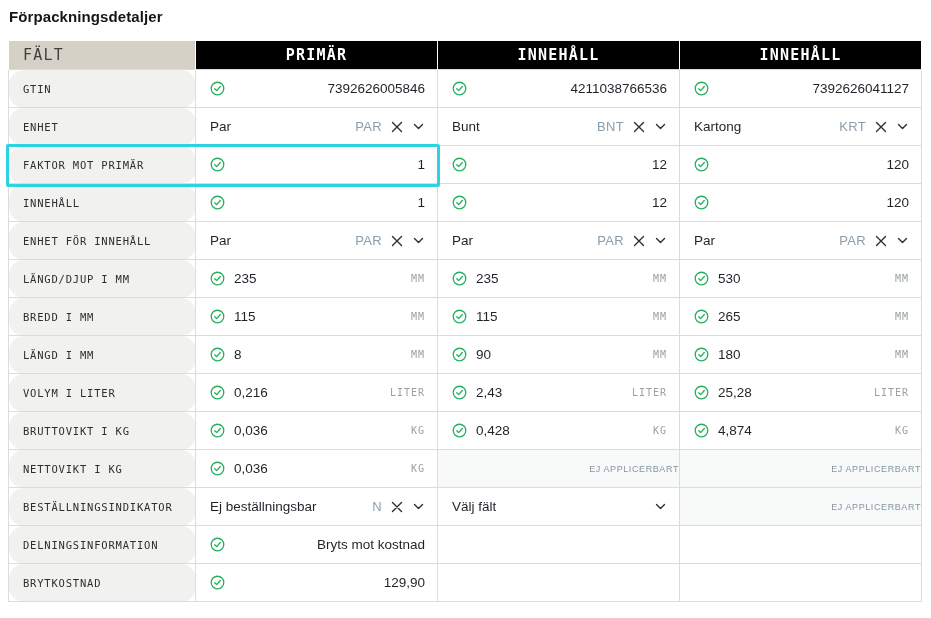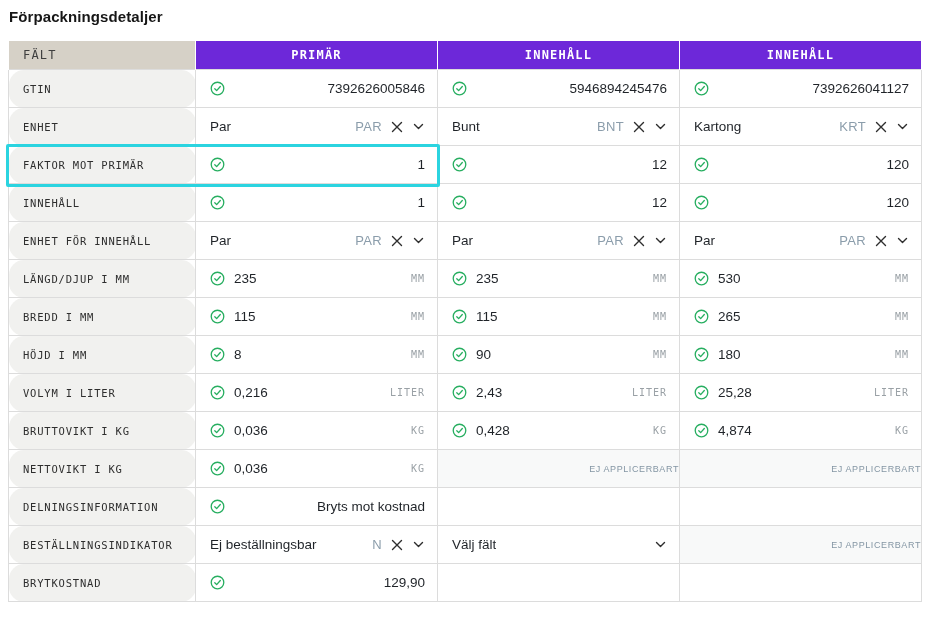--- a/index.html
+++ b/index.html
@@ -11,27 +11,27 @@
     letter-spacing: .1px; margin: 0 0 15px 1px;
   }
   .table-wrap { position: relative; width: 912px; }
   table { border-collapse: collapse; width: 912px; table-layout: fixed; }
   table, td, th { border: 1px solid #dcdcdc; }
   thead th { border: 1px solid #fff; border-bottom: none; }
   col.c-field { width: 187px; }
   col.c-val   { width: 242px; }
   thead th {
     height: 29px; font-family: "DejaVu Sans Mono", monospace;
-    font-size: 12px; font-weight: 700; letter-spacing: 1.2px;
+    font-size: 15px; font-weight: 700; letter-spacing: 1.2px;
   }
   th.h-field {
     background: #d6d1c7; color: #3f3f3f; text-align: left;
     padding-left: 14px; font-weight: 500;
   }
-  th.h-col { background: #6d28d9; color: #ffffff; text-align: center; }
+  th.h-col { background: #000000; color: #ffffff; text-align: center; }
   td { height: 38px; background: #ffffff; vertical-align: middle; }
   td.label-cell {
     background: #f1f1ef; padding-left: 14px;
     font-family: "DejaVu Sans Mono", monospace; font-size: 10.5px;
     letter-spacing: .8px; color: #2e2e2e; font-weight: 500; border-radius: 15px;
   }
   td.val { padding: 0 12px 0 14px; }
   .cf { display: flex; align-items: center; gap: 9px; width: 100%; justify-content: space-between; }
   .cf .v { font-size: 13.5px; color: #1f2328; white-space: nowrap; overflow: hidden; }
   .cf .unit {
@@ -85,21 +85,21 @@
                 </svg>
                 <span class="v">7392626005846</span>
               </div>
             </td>
             <td class="val">
               <div class="cf">
                 <svg class="icon-svg" width="15" height="15" viewBox="0 0 16 16" fill="none">
                   <circle cx="8" cy="8" r="6.7" stroke="#27ae60" stroke-width="1.4"></circle>
                   <path d="M5.1 8.3l2 2L11 5.9" stroke="#27ae60" stroke-width="1.4" stroke-linecap="round" stroke-linejoin="round"></path>
                 </svg>
-                <span class="v">5946894245476</span>
+                <span class="v">4211038766536</span>
               </div>
             </td>
             <td class="val">
               <div class="cf">
                 <svg class="icon-svg" width="15" height="15" viewBox="0 0 16 16" fill="none">
                   <circle cx="8" cy="8" r="6.7" stroke="#27ae60" stroke-width="1.4"></circle>
                   <path d="M5.1 8.3l2 2L11 5.9" stroke="#27ae60" stroke-width="1.4" stroke-linecap="round" stroke-linejoin="round"></path>
                 </svg>
                 <span class="v">7392626041127</span>
               </div>
@@ -315,21 +315,21 @@
                 <svg class="icon-svg" width="15" height="15" viewBox="0 0 16 16" fill="none">
                   <circle cx="8" cy="8" r="6.7" stroke="#27ae60" stroke-width="1.4"></circle>
                   <path d="M5.1 8.3l2 2L11 5.9" stroke="#27ae60" stroke-width="1.4" stroke-linecap="round" stroke-linejoin="round"></path>
                 </svg>
                 <span class="v">265</span>
                 <span class="unit">MM</span>
               </div>
             </td>
           </tr>
           <tr>
-            <td class="label-cell"><span class="">HÖJD I MM</span></td>
+            <td class="label-cell"><span class="">LÄNGD I MM</span></td>
             <td class="val">
               <div class="cf">
                 <svg class="icon-svg" width="15" height="15" viewBox="0 0 16 16" fill="none">
                   <circle cx="8" cy="8" r="6.7" stroke="#27ae60" stroke-width="1.4"></circle>
                   <path d="M5.1 8.3l2 2L11 5.9" stroke="#27ae60" stroke-width="1.4" stroke-linecap="round" stroke-linejoin="round"></path>
                 </svg>
                 <span class="v">8</span>
                 <span class="unit">MM</span>
               </div>
             </td>
@@ -429,60 +429,60 @@
                   <path d="M5.1 8.3l2 2L11 5.9" stroke="#27ae60" stroke-width="1.4" stroke-linecap="round" stroke-linejoin="round"></path>
                 </svg>
                 <span class="v">0,036</span>
                 <span class="unit">KG</span>
               </div>
             </td>
             <td class="na"><span class="">EJ APPLICERBART</span></td>
             <td class="na"><span class="">EJ APPLICERBART</span></td>
           </tr>
           <tr>
+            <td class="label-cell"><span class="">BESTÄLLNINGSINDIKATOR</span></td>
+            <td class="val">
+              <div class="cf">
+                <span class="v">Ej beställningsbar</span>
+                <div class="right">
+                  <span class="code">N</span>
+                  <svg class="icon-svg" width="12" height="12" viewBox="0 0 12 12" fill="none">
+                    <path d="M1.5 1.5l9 9M10.5 1.5l-9 9" stroke="#2e2e2e" stroke-width="1.4" stroke-linecap="round"></path>
+                  </svg>
+                  <svg class="icon-svg" width="13" height="13" viewBox="0 0 13 13" fill="none">
+                    <path d="M2.5 4.5l4 4 4-4" stroke="#2e2e2e" stroke-width="1.4" stroke-linecap="round" stroke-linejoin="round"></path>
+                  </svg>
+                </div>
+              </div>
+            </td>
+            <td class="val">
+              <div class="cf">
+                <span class="v">Välj fält</span>
+                <div class="right">
+                  <svg class="icon-svg" width="13" height="13" viewBox="0 0 13 13" fill="none">
+                    <path d="M2.5 4.5l4 4 4-4" stroke="#2e2e2e" stroke-width="1.4" stroke-linecap="round" stroke-linejoin="round"></path>
+                  </svg>
+                </div>
+              </div>
+            </td>
+            <td class="na"><span class="">EJ APPLICERBART</span></td>
+          </tr>
+          <tr>
             <td class="label-cell"><span class="">DELNINGSINFORMATION</span></td>
             <td class="val">
               <div class="cf">
                 <svg class="icon-svg" width="15" height="15" viewBox="0 0 16 16" fill="none">
                   <circle cx="8" cy="8" r="6.7" stroke="#27ae60" stroke-width="1.4"></circle>
                   <path d="M5.1 8.3l2 2L11 5.9" stroke="#27ae60" stroke-width="1.4" stroke-linecap="round" stroke-linejoin="round"></path>
                 </svg>
                 <span class="v">Bryts mot kostnad</span>
               </div>
             </td>
             <td class="val"></td>
             <td class="val"></td>
-          </tr>
-          <tr>
-            <td class="label-cell"><span class="">BESTÄLLNINGSINDIKATOR</span></td>
-            <td class="val">
-              <div class="cf">
-                <span class="v">Ej beställningsbar</span>
-                <div class="right">
-                  <span class="code">N</span>
-                  <svg class="icon-svg" width="12" height="12" viewBox="0 0 12 12" fill="none">
-                    <path d="M1.5 1.5l9 9M10.5 1.5l-9 9" stroke="#2e2e2e" stroke-width="1.4" stroke-linecap="round"></path>
-                  </svg>
-                  <svg class="icon-svg" width="13" height="13" viewBox="0 0 13 13" fill="none">
-                    <path d="M2.5 4.5l4 4 4-4" stroke="#2e2e2e" stroke-width="1.4" stroke-linecap="round" stroke-linejoin="round"></path>
-                  </svg>
-                </div>
-              </div>
-            </td>
-            <td class="val">
-              <div class="cf">
-                <span class="v">Välj fält</span>
-                <div class="right">
-                  <svg class="icon-svg" width="13" height="13" viewBox="0 0 13 13" fill="none">
-                    <path d="M2.5 4.5l4 4 4-4" stroke="#2e2e2e" stroke-width="1.4" stroke-linecap="round" stroke-linejoin="round"></path>
-                  </svg>
-                </div>
-              </div>
-            </td>
-            <td class="na"><span class="">EJ APPLICERBART</span></td>
           </tr>
           <tr>
             <td class="label-cell"><span class="">BRYTKOSTNAD</span></td>
             <td class="val">
               <div class="cf">
                 <svg class="icon-svg" width="15" height="15" viewBox="0 0 16 16" fill="none">
                   <circle cx="8" cy="8" r="6.7" stroke="#27ae60" stroke-width="1.4"></circle>
                   <path d="M5.1 8.3l2 2L11 5.9" stroke="#27ae60" stroke-width="1.4" stroke-linecap="round" stroke-linejoin="round"></path>
                 </svg>
                 <span class="v">129,90</span>

